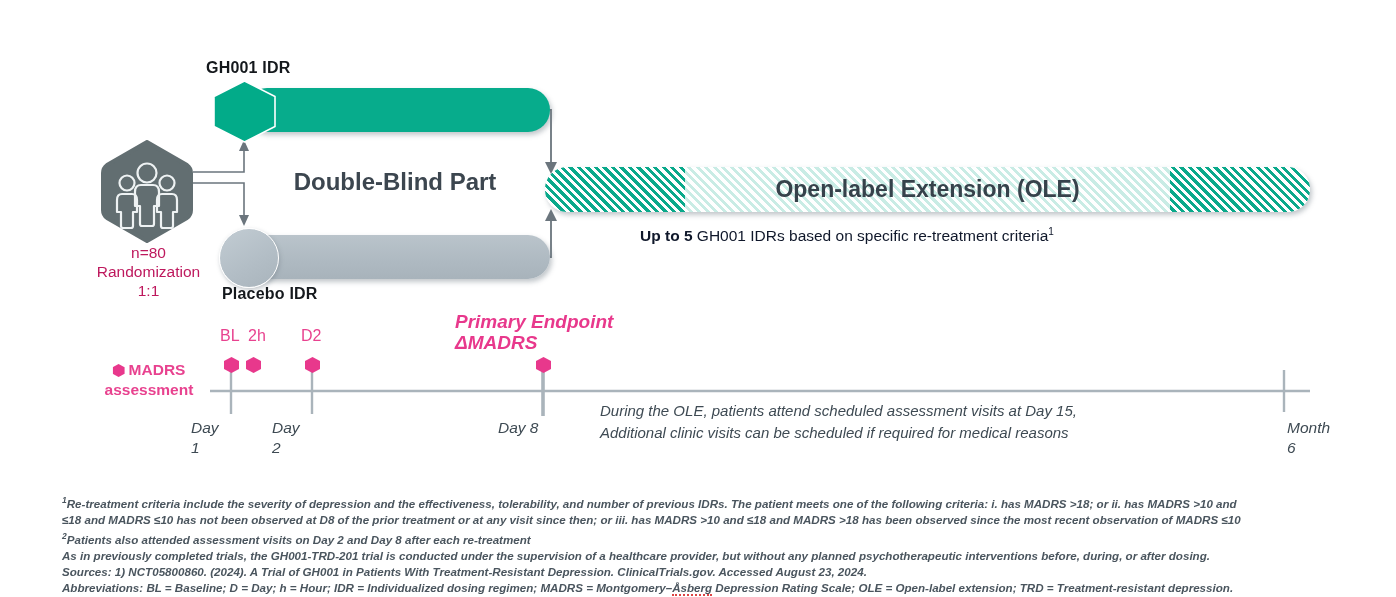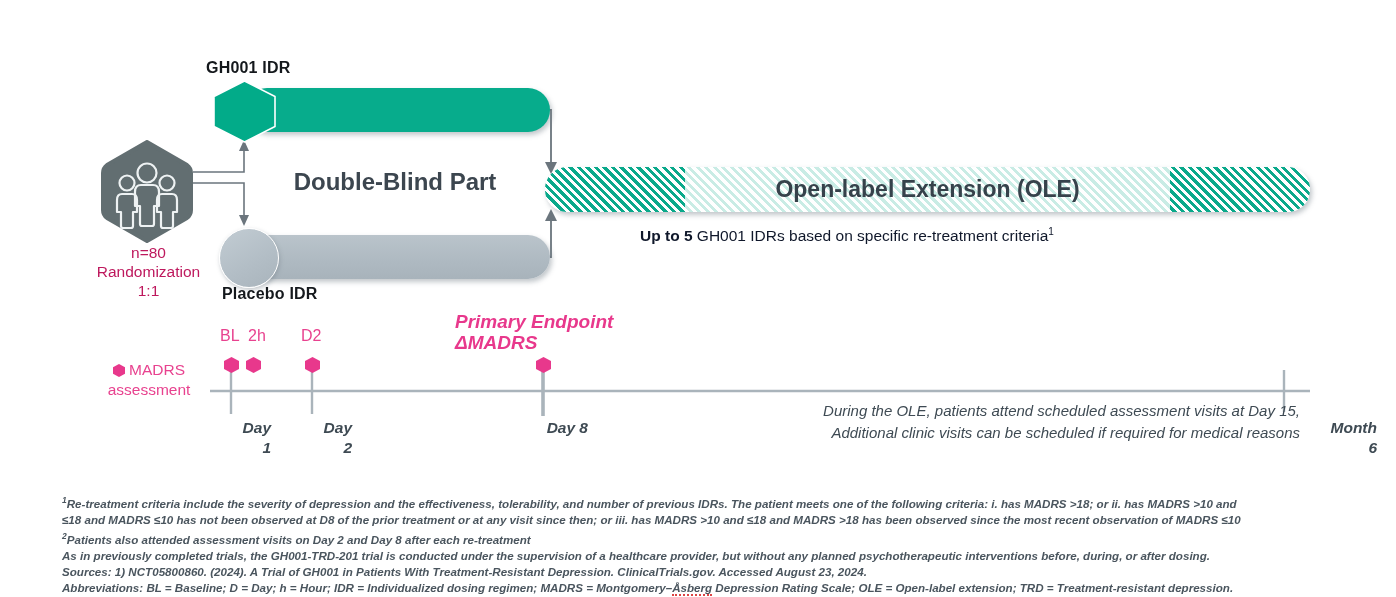--- a/index.html
+++ b/index.html
@@ -81,21 +81,21 @@
     left:640px;top:226px;font-size:15.5px;color:#0f172a;
   }
   #ole-sub sup{font-size:10px;}
 
   
   #connectors{left:0;top:0;width:1396px;height:597px;pointer-events:none;}
 
   
   #madrs-legend{
     left:78px;top:360px;width:142px;text-align:center;
-    font-size:15.5px;font-weight:normal;color:#e8428f;line-height:20px;
+    font-size:15.5px;font-weight:bold;color:#e8428f;line-height:20px;
   }
   .hexdot{
     display:inline-block;width:12px;height:13px;background:#e8388c;
     clip-path:polygon(50% 0%,100% 25%,100% 75%,50% 100%,0% 75%,0% 25%);
     vertical-align:-2px;margin-right:4px;
     filter:drop-shadow(0 0 3px rgba(232,56,140,.45));
   }
   .tl-dot{
     position:absolute;width:15px;height:16px;background:#e8388c;
     clip-path:polygon(50% 0%,100% 25%,100% 75%,50% 100%,0% 75%,0% 25%);
@@ -103,25 +103,25 @@
   }
   .tl-toplabel{
     position:absolute;font-size:16px;color:#e8428f;white-space:nowrap;
   }
   #pe-label{
     left:455px;top:311px;width:180px;text-align:left;
     font-size:19px;font-weight:bold;font-style:italic;color:#e8388c;
     line-height:21px;
   }
   .tl-axis-label{
-    position:absolute;text-align:right;font-size:15.5px;font-weight:bold;
+    position:absolute;text-align:left;font-size:15.5px;font-weight:normal;
     font-style:italic;color:#3e4a53;line-height:20px;
   }
   #ole-visits-note{
-    left:600px;top:400px;width:700px;text-align:right;
+    left:600px;top:400px;width:700px;text-align:left;
     font-size:15px;font-style:italic;color:#3e4a53;line-height:22px;
   }
   #ole-visits-note sup{font-size:10px;}
 
   
   #footnotes{
     left:62px;top:492px;width:1320px;
     font-size:11.6px;font-style:italic;color:#4a555e;line-height:16px;font-weight:bold;
   }
   #footnotes div{white-space:nowrap;}

